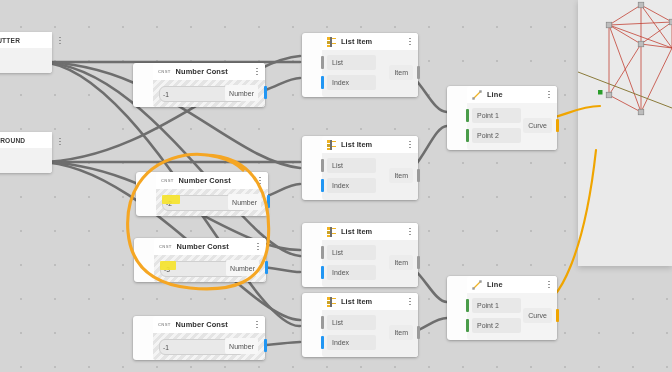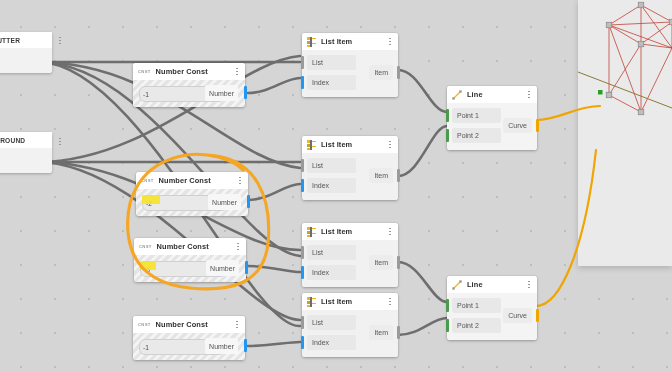--- a/index.html
+++ b/index.html
@@ -24,21 +24,21 @@
   #viewport-svg{position:absolute;left:0;top:0;width:100%;height:100%;}
   
   #wires{position:absolute;left:0;top:0;width:672px;height:372px;pointer-events:none;}
   #annot{position:absolute;left:0;top:0;width:672px;height:372px;pointer-events:none;}
 
   
   .node{
     position:absolute;background:#fdfdfd;
     border-radius:3px;
     box-shadow:0 1px 3px rgba(0,0,0,.28), 0 0 0 .5px rgba(0,0,0,.06);
-    font-size:7.2px;color:#3a3a3a;
+    font-size:7.2px;color:#3a3a3a;padding-left:20px;
   }
   .node .hdr{
     height:17px;display:flex;align-items:center;gap:5px;
     padding:0 4px 0 5px;background:#fff;border-radius:3px 3px 0 0;
   }
   .node .hdr .title{font-weight:bold;font-size:7.4px;color:#2f2f2f;letter-spacing:.1px;flex:1;}
   .kebab{
     width:8px;height:11px;display:flex;flex-direction:column;
     align-items:center;justify-content:center;gap:1.5px;cursor:pointer;
   }

